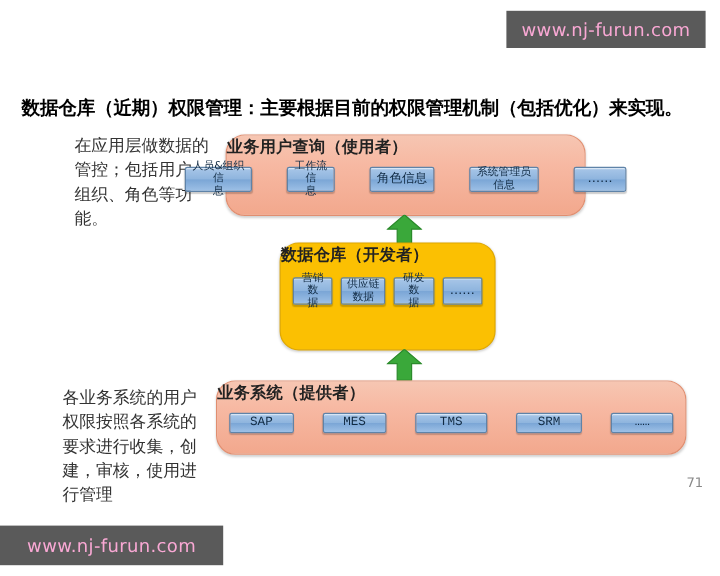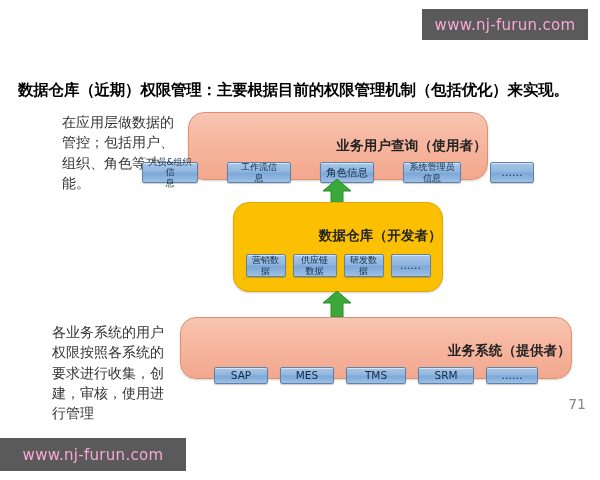--- a/index.html
+++ b/index.html
@@ -73,25 +73,25 @@
     background: linear-gradient(180deg, #f6c6b2 0%, #f7b9a3 35%, #f2a88d 100%);
     border: 1px solid #e08e70;
     box-shadow: 0 1px 2px rgba(0,0,0,0.18);
   }
   .layer-yellow {
     background: #fbc002;
     border: 1px solid #e0a800;
     box-shadow: 0 1px 2px rgba(0,0,0,0.18);
   }
   .layer-title {
-    text-align: right;
+    text-align: left;
     font-size: 13.5px;
     font-weight: bold;
     color: #222222;
-    padding-top: 24px;
+    padding-top: 1px;
     letter-spacing: 0.2px;
   }
   .chip-row {
     display: flex;
     justify-content: center;
     align-items: stretch;
     gap: 7px;
     padding: 7px 10px 0 10px;
     box-sizing: border-box;
   }
@@ -112,43 +112,43 @@
     white-space: pre-line;
   }
   .chip.wide { font-size: 10.5px; }
 
   
   #layer-consumer { left: 188px; top: 112px; width: 300px; height: 68px; }
   #layer-consumer .chip-row { height: 28px; gap: 29px; }
   #layer-consumer .chip { flex: 0 0 auto; }
 
   
-  #layer-warehouse { left: 233px; top: 202px; width: 210px; height: 90px; }
+  #layer-warehouse { left: 233px; top: 202px; width: 180px; height: 90px; }
   #layer-warehouse .chip-row { height: 32px; padding-top: 9px; }
 
   
   #layer-provider { left: 160px; top: 317px; width: 392px; height: 62px; margin-left: 20px; }
-  #layer-provider .chip-row { height: 24px; gap: 12px; }
+  #layer-provider .chip-row { height: 24px; gap: 24px; font-family: Liberation Mono, monospace; }
   #layer-provider .chip { font-size: 10.5px; }
 
   
   .arrow-up {
     position: absolute;
     width: 30px;
     height: 26px;
   }
   #arrow-top  { left: 322px; top: 179px; }
   #arrow-mid  { left: 322px; top: 291px; }
 
   
   #page-number {
     position: absolute;
     right: 14px;
     top: 396px;
-    font-size: 14px;
+    font-size: 11px;
     color: #888888;
   }
 </style>
 </head>
 <body>
 
 <div class="watermark" id="wm-top">www.nj-furun.com</div>
 
 <div class="watermark" id="wm-bottom">www.nj-furun.com</div>
 
@@ -156,21 +156,21 @@
 
 <div class="note" id="note-top">在应用层做数据的管控；包括用户、组织、角色等功能。</div>
 
 <div class="note" id="note-bottom">各业务系统的用户权限按照各系统的要求进行收集，创建，审核，使用进行管理</div>
 
 <div class="layer layer-pink" id="layer-consumer">
   <div class="layer-title">业务用户查询（使用者）</div>
   <div class="chip-row">
     <div class="chip" style="width:56px">人员&amp;组织信
 息</div>
-    <div class="chip" style="width:64px">工作流信
+    <div class="chip" style="width:40px">工作流信
 息</div>
     <div class="chip wide" style="width:54px">角色信息</div>
     <div class="chip" style="width:58px">系统管理员
 信息</div>
     <div class="chip wide" style="width:44px">……</div>
   </div>
 </div>
 
 <div class="arrow-up" id="arrow-top">
   <svg width="30" height="26" viewBox="0 0 30 26" xmlns="http://www.w3.org/2000/svg">

